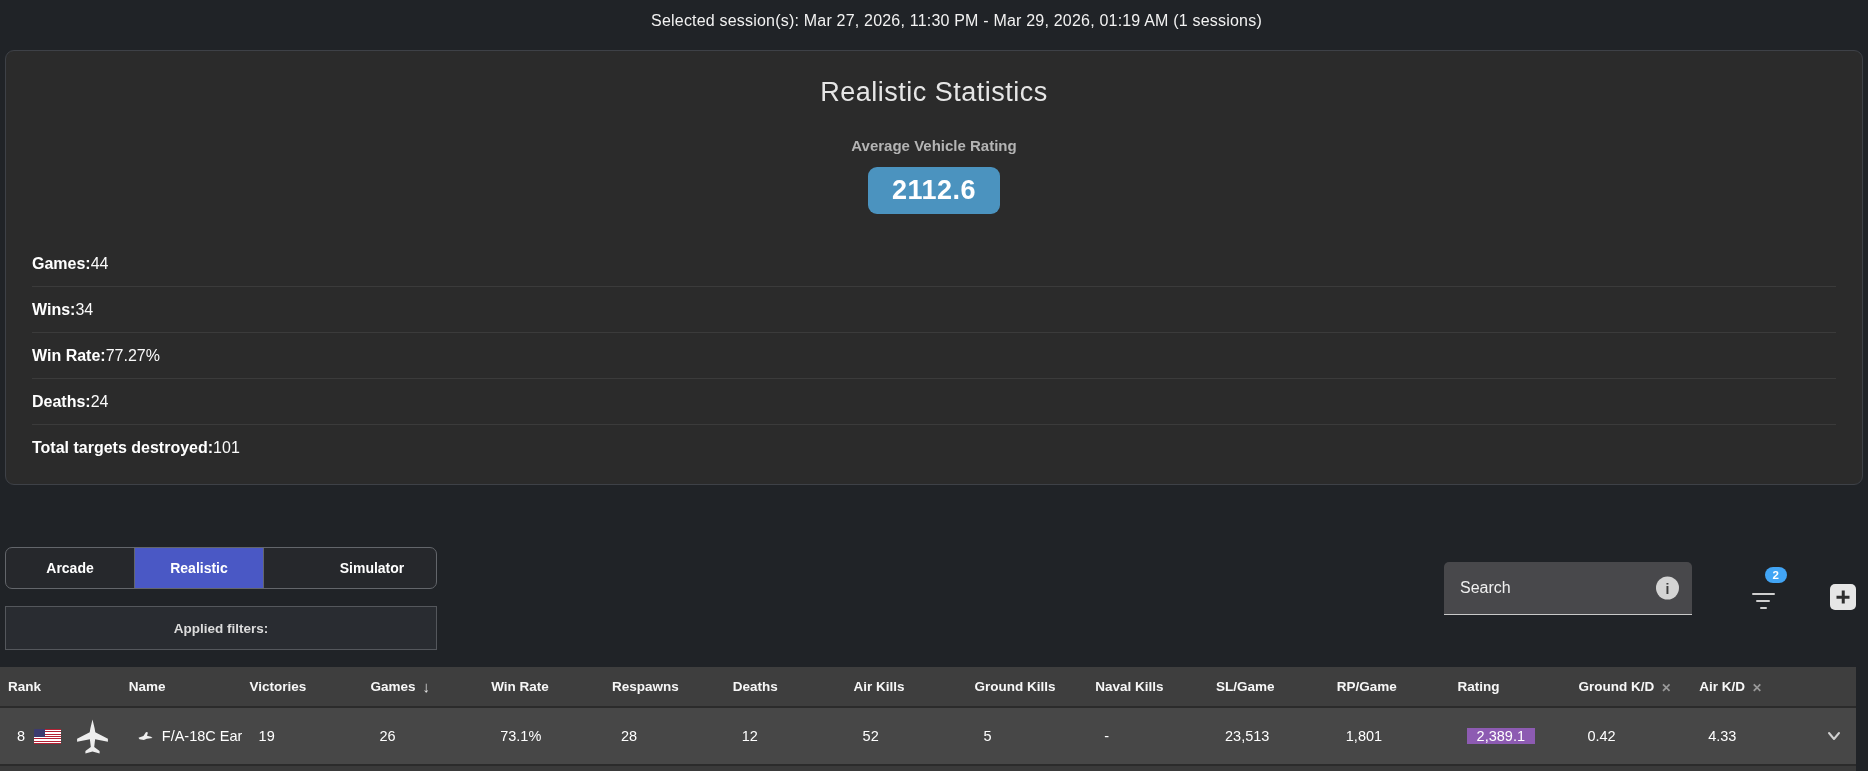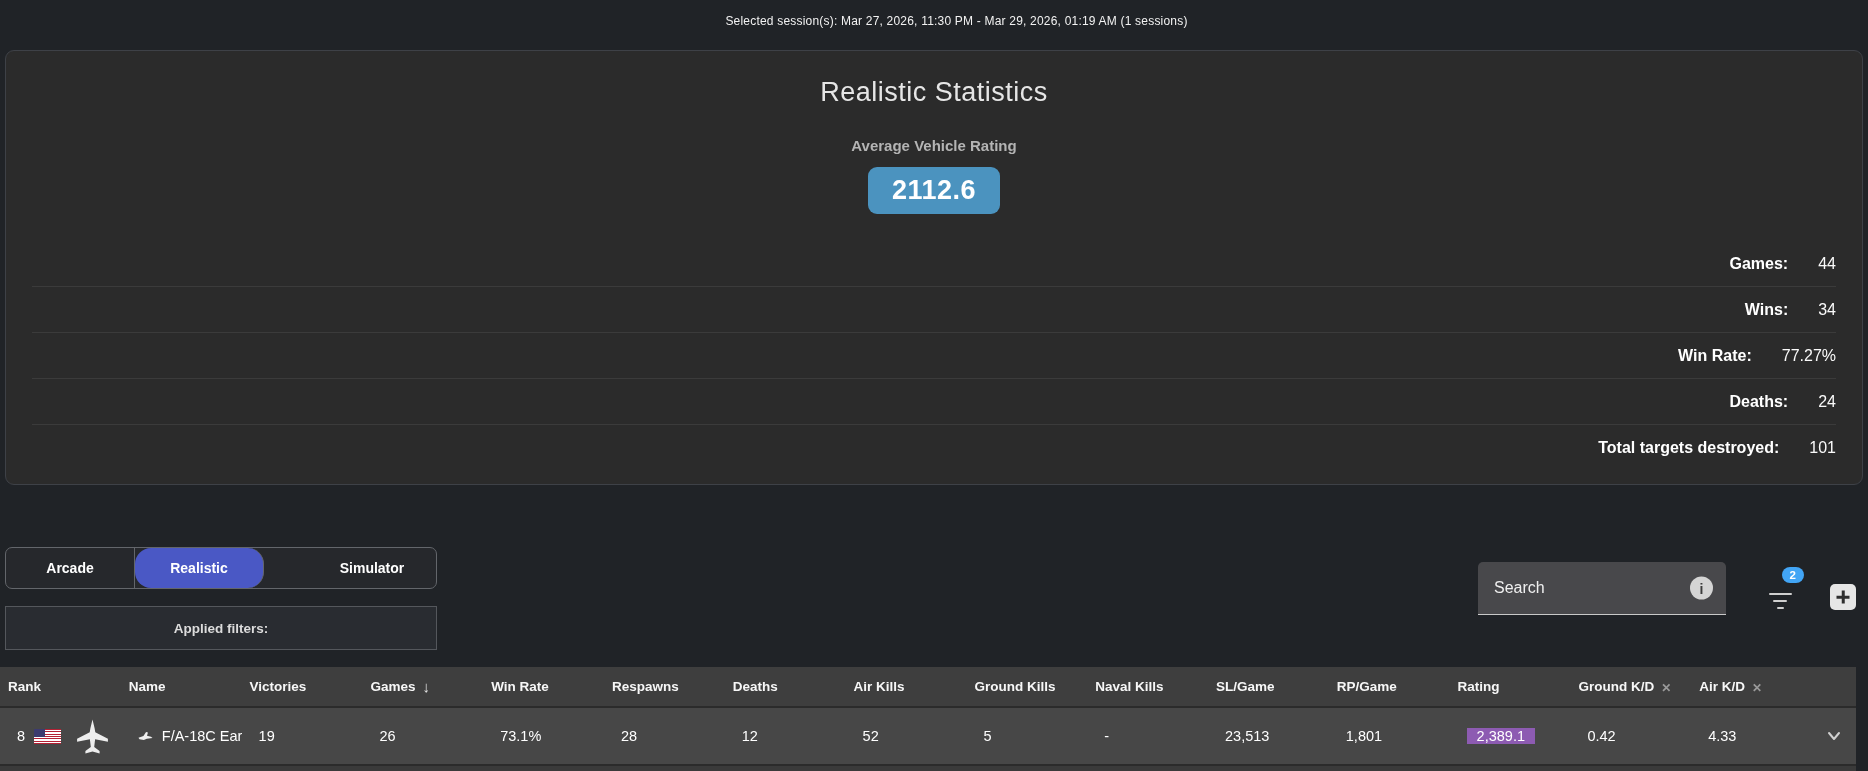--- a/index.html
+++ b/index.html
@@ -7,65 +7,64 @@
   body {
     background:#202327;
     font-family:"Liberation Sans", sans-serif;
     color:#ffffff;
     overflow:hidden;
     position:relative;
   }
   
   .top-bar {
     height:42px; display:flex; align-items:center; justify-content:center;
-    font-size:12px; color:#f2f2f2; letter-spacing:.2px;margin-left:45px;
+    font-size:16px; color:#f2f2f2; letter-spacing:.2px;margin-left:45px;
   }
   
   .stats-panel {
     margin:8px 5px 0 5px; height:435px;
     background:#2b2b2b; border:1px solid #3e4147; border-radius:9px;
     padding-top:26px;
   }
   .panel-title { text-align:center; font-size:27px; font-weight:400; color:#e6e6e6; letter-spacing:.5px; }
   .avg-label { text-align:center; margin-top:29px; font-size:15px; font-weight:bold; color:#b4b4b4; }
   .avg-badge {
     width:max-content; margin:13px auto 0;
     background:var(--rating_badge,#4b93bf); color:#fff;
     font-size:27px; font-weight:bold; padding:8px 24px; border-radius:9px;
     letter-spacing:.5px;
   }
   .stat-rows { margin-top:27px; }
   .stat-row {
-    display:flex; justify-content:flex-end; align-items:center;
+    display:flex; justify-content:flex-start; align-items:center;
     height:46px; margin:0 26px; font-size:16px;
     border-bottom:1px solid #3b3b3b;
-    gap:30px;
   }
   .stat-row:last-child { border-bottom:none; }
   .stat-label { font-weight:bold; color:#fff; }
   .stat-value { font-weight:400; color:#fafafa; }
   
   .controls { margin-top:62px; padding:0 12px 0 5px; display:flex; justify-content:space-between; align-items:flex-start; }
   .tabs {
     width:432px; height:42px; display:flex;
     border:1px solid #63666b; border-radius:7px; overflow:hidden; background:#26282c;
   }
   .tab {
     flex:1; font-family:inherit; font-weight:bold; font-size:14px; color:#fff;
     background:transparent; border:none; border-right:1px solid #63666b; cursor:pointer;
   }
   .tab:last-child { border-right:none;padding-left:44px; }
-  .tab.active { background:var(--accent_tab,#4a58c5);border-radius:16px; }
+  .tab.active { background:var(--accent_tab,#4a58c5); }
   .applied-filters {
     margin-top:17px; width:432px; height:44px;
     border:1px solid #54575c; border-radius:0; background:#292c31;
     display:flex; align-items:center; justify-content:center;
     font-weight:bold; font-size:13.5px; color:#dcdcdc;
   }
-  .right-controls { display:flex; align-items:flex-start; margin-top:15px; }
+  .right-controls { display:flex; align-items:flex-start; margin-top:15px;gap:17px; }
   .search-field {
     position:relative; width:248px; height:53px;
     background:#48484b; border-radius:5px 5px 0 0; border-bottom:1px solid #c9c9c9;
   }
   .search-field input {
     width:100%; height:100%; background:transparent; border:none; outline:none;
     padding:0 46px 0 16px; font-size:16px; color:#fff; font-family:inherit;
   }
   .search-field input::placeholder { color:#f0f0f0; opacity:1; }
   .info-icon {

